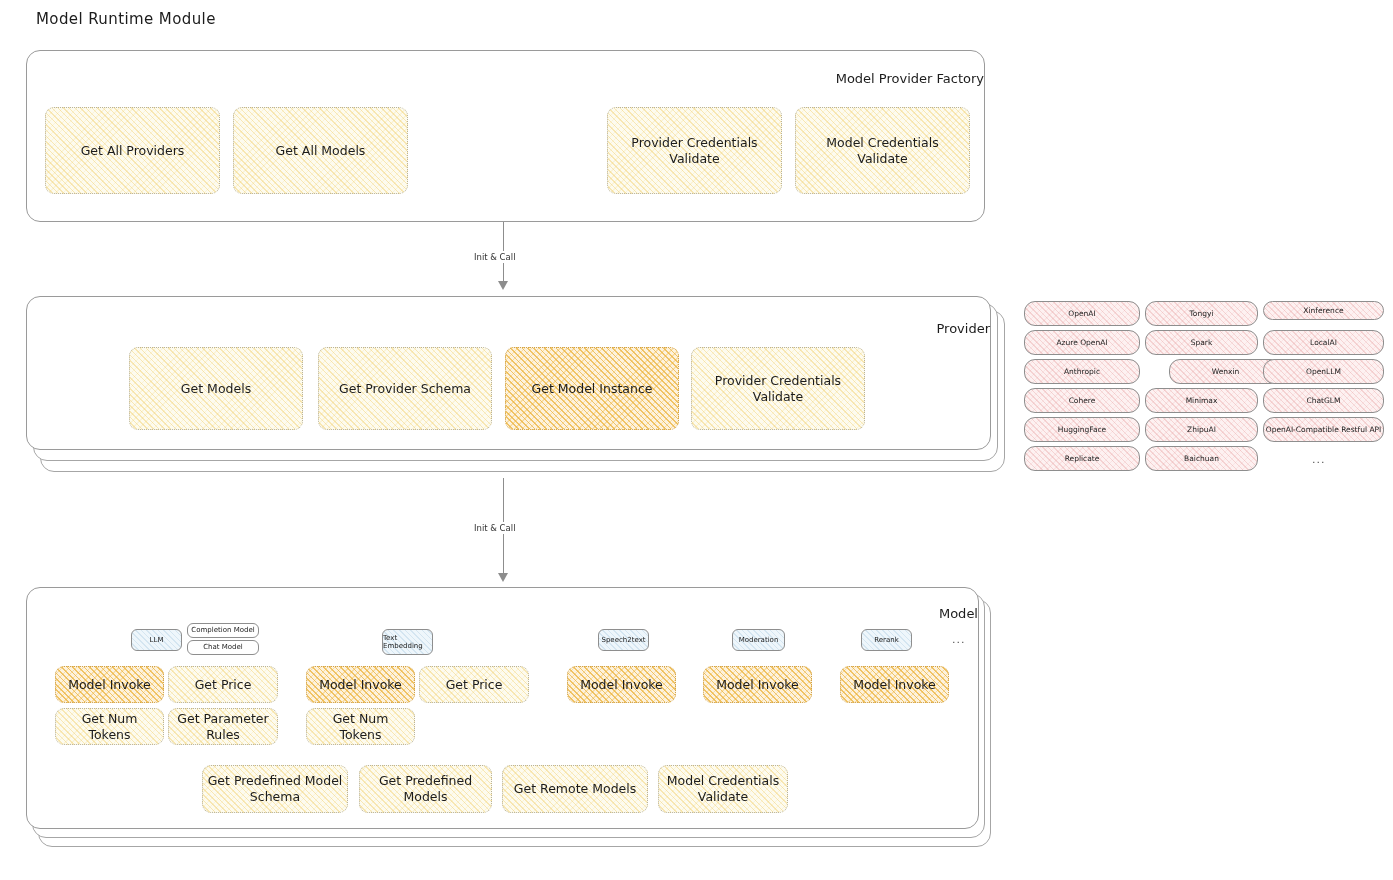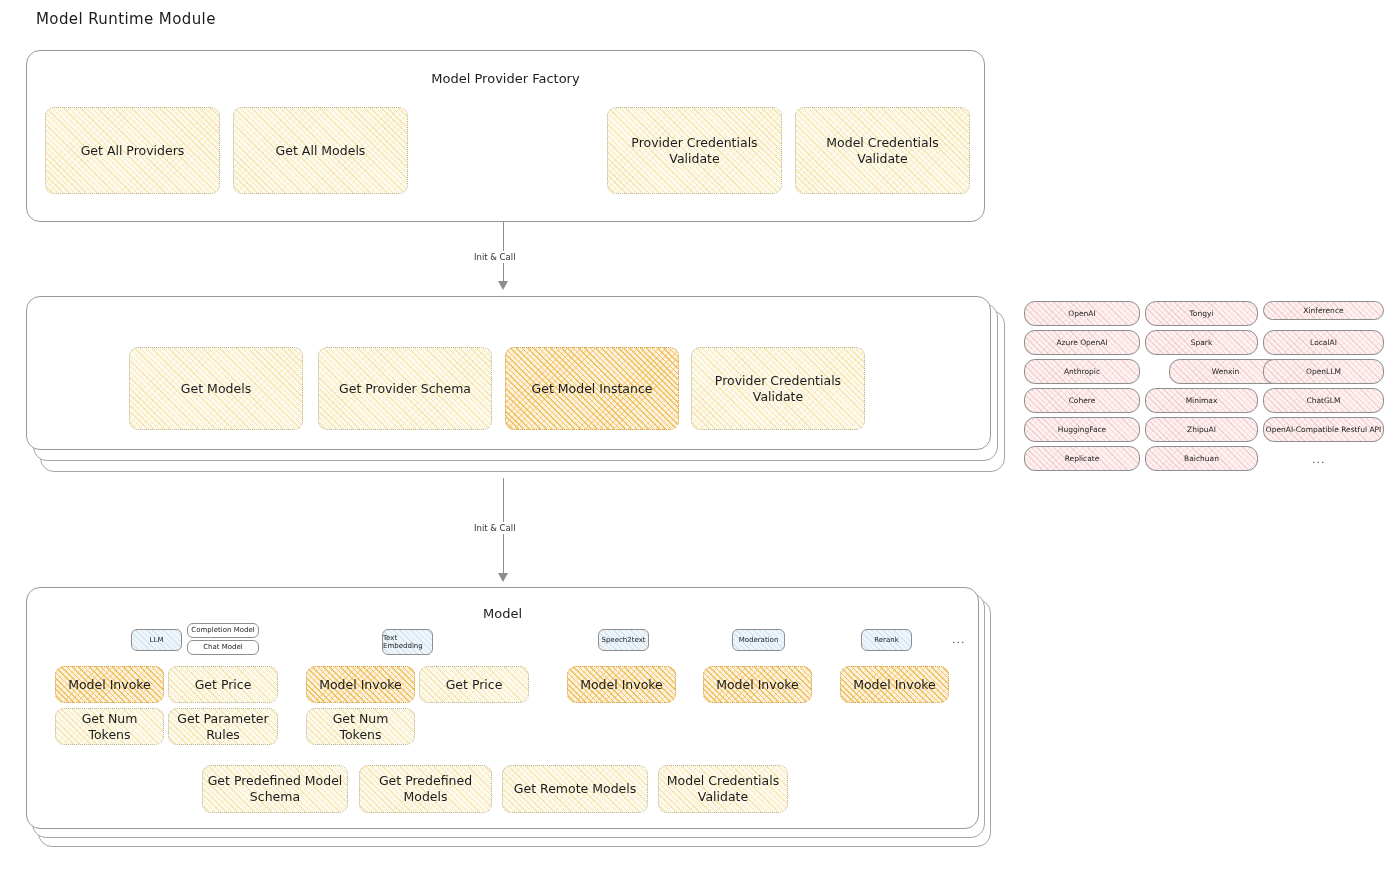--- a/index.html
+++ b/index.html
@@ -45,21 +45,21 @@
   
   .container{
     position:absolute;
     border:1.3px solid #9a9a9a;
     border-radius:14px;
     background:#ffffff;
     box-sizing:border-box;
   }
   .container .ctitle{
     position:absolute;left:0;right:0;
-    text-align:center;
+    text-align:right;
     font-size:13px;
     color:#1c1c1c;
   }
   .stack-layer{
     position:absolute;
     border:1.1px solid #a6a6a6;
     border-radius:14px;
     background:#ffffff;
     box-sizing:border-box;
     z-index:0;
@@ -146,20 +146,21 @@
   <div class="fbox hatch-yellow" style="left:768px;top:56px;width:175px;height:87px;">Model Credentials Validate</div>
 </div>
 
 <div class="arrow-line" style="left:503px;top:222px;height:62px;"></div>
 <div class="arrow-head" style="left:498px;top:281px;"></div>
 <div class="arrow-label" style="left:470px;top:251px;">Init &amp; Call</div>
 
 <div class="stack-layer" style="left:40px;top:310px;width:965px;height:162px;"></div>
 <div class="stack-layer" style="left:33px;top:303px;width:965px;height:158px;"></div>
 <div class="container" style="left:26px;top:296px;width:965px;height:154px;z-index:2;">
+  <div class="ctitle" style="top:24px;">Provider</div>
 
   <div class="fbox hatch-yellow" style="left:102px;top:50px;width:174px;height:83px;">Get Models</div>
   <div class="fbox hatch-yellow" style="left:291px;top:50px;width:174px;height:83px;">Get Provider Schema</div>
   <div class="fbox hl hatch-orange" style="left:478px;top:50px;width:174px;height:83px;">Get Model Instance</div>
   <div class="fbox hatch-yellow" style="left:664px;top:50px;width:174px;height:83px;">Provider Credentials Validate</div>
 </div>
 
 <div style="position:absolute;left:1024px;top:301px;width:360px;height:175px;">
 
   <div class="pill hatch-pink" style="left:0px;top:0px;width:116px;height:25px;">OpenAI</div>

